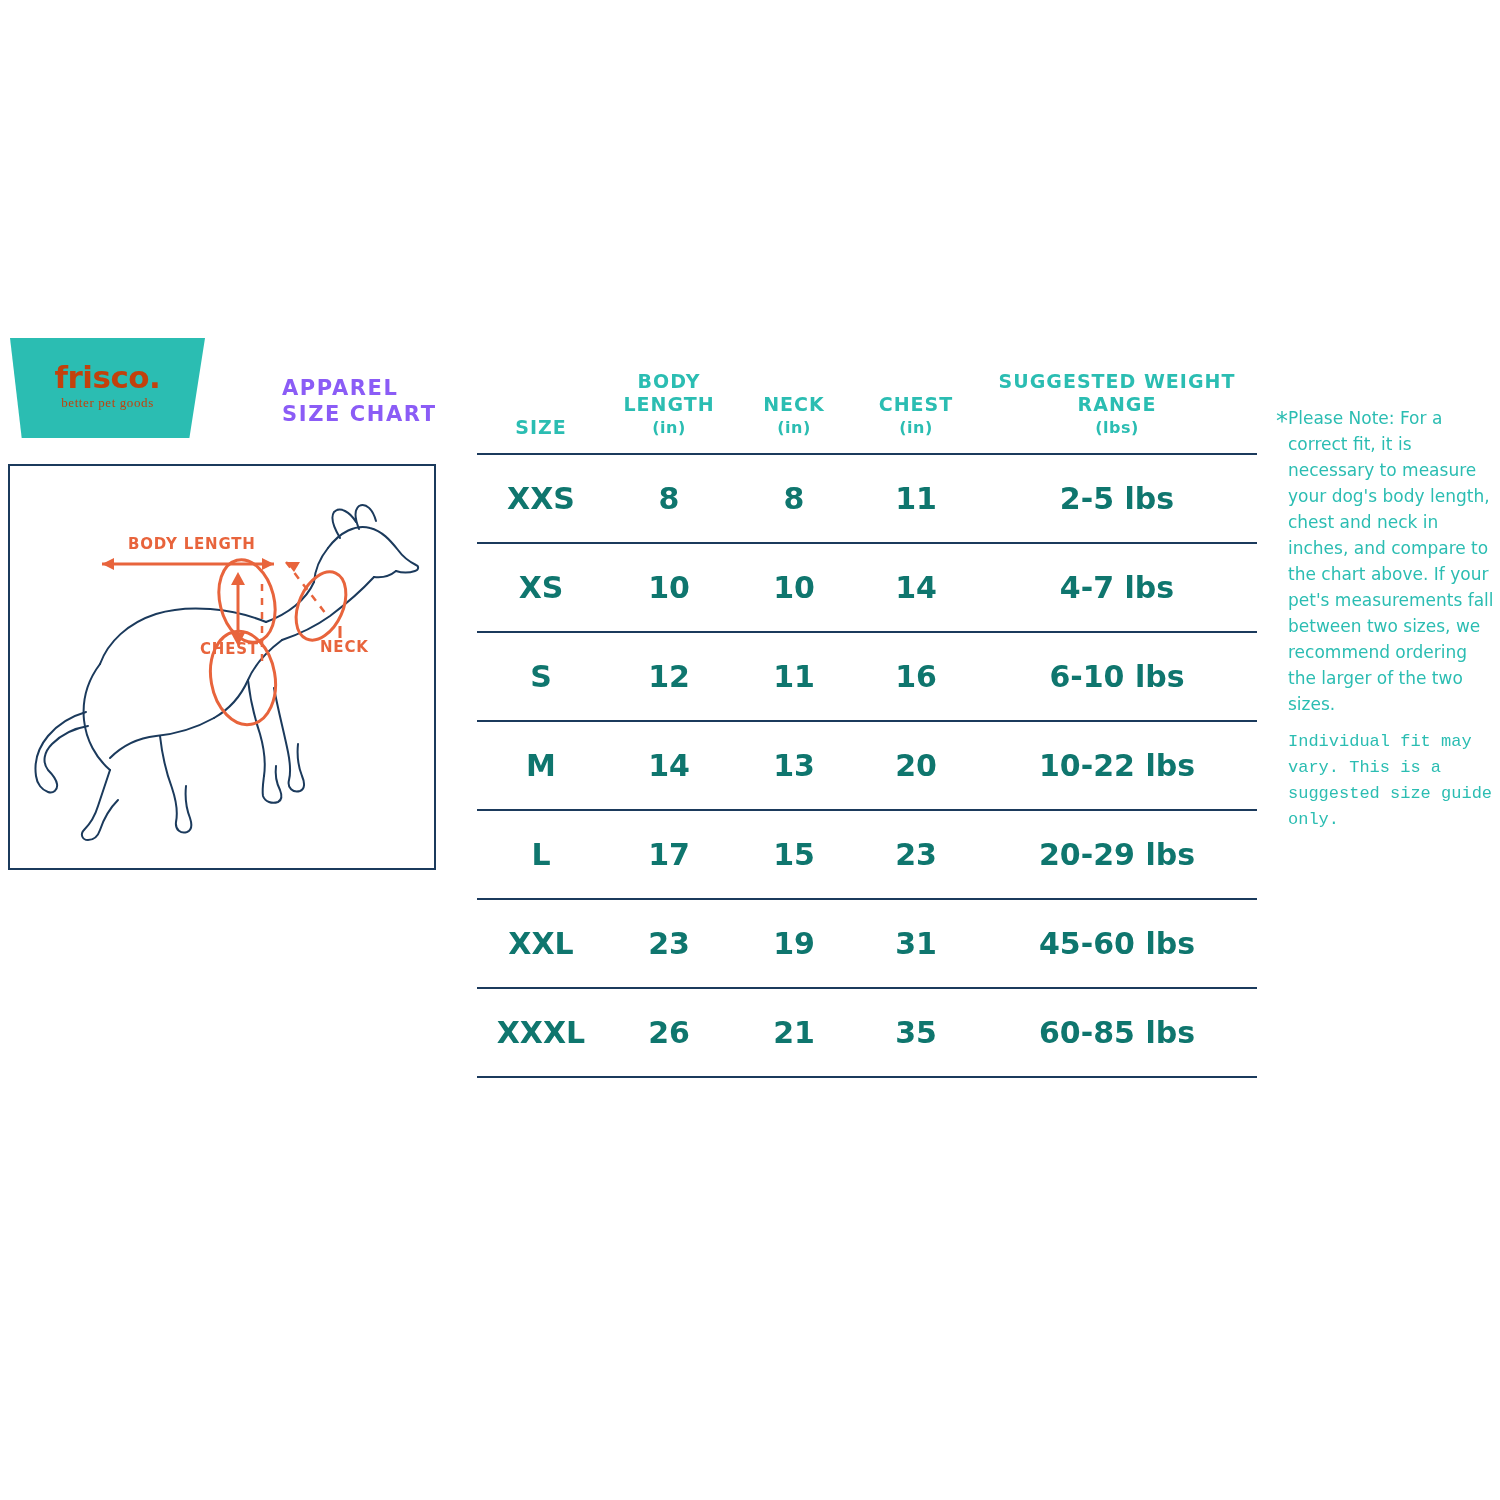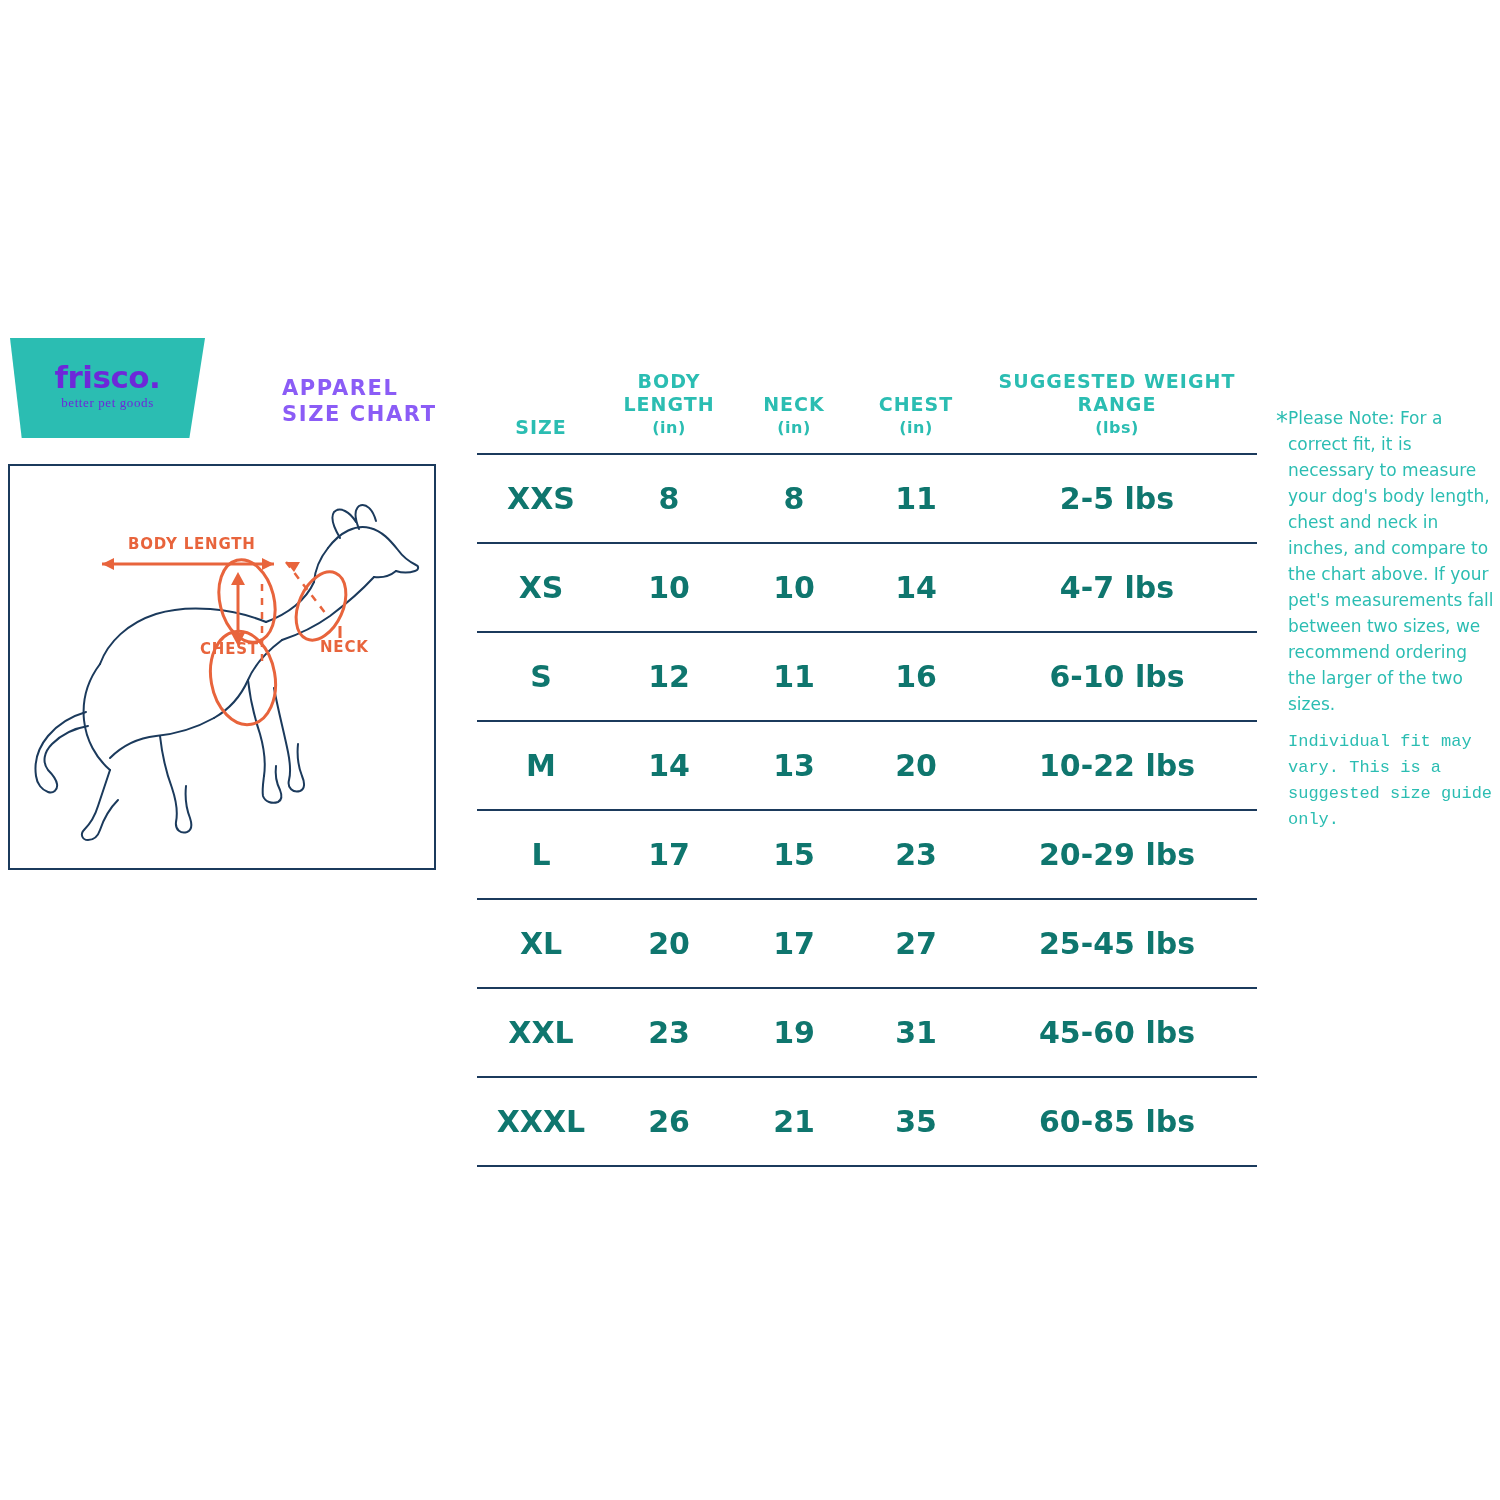--- a/index.html
+++ b/index.html
@@ -28,21 +28,21 @@
     inset: 0;
     background: #2bbdb2;
     clip-path: polygon(0% 0%, 100% 0%, 92% 100%, 6% 100%);
   }
   #logo-text {
     position: absolute;
     left: 0;
     right: 0;
     top: 22px;
     text-align: center;
-    color: #6d28d9;
+    color: #c2410c;
   }
   #logo-word {
     font-size: 31px;
     font-weight: bold;
     letter-spacing: -0.5px;
     line-height: 34px;
     font-family: "DejaVu Sans", sans-serif;
   }
   #logo-tag {
     font-size: 13px;
@@ -297,27 +297,20 @@
         <td class="col-weight">10-22 lbs</td>
       </tr>
       <tr>
         <td class="col-size">L</td>
         <td class="col-body">17</td>
         <td class="col-neck">15</td>
         <td class="col-chest">23</td>
         <td class="col-weight">20-29 lbs</td>
       </tr>
       <tr>
-        <td class="col-size">XL</td>
-        <td class="col-body">20</td>
-        <td class="col-neck">17</td>
-        <td class="col-chest">27</td>
-        <td class="col-weight">25-45 lbs</td>
-      </tr>
-      <tr>
         <td class="col-size">XXL</td>
         <td class="col-body">23</td>
         <td class="col-neck">19</td>
         <td class="col-chest">31</td>
         <td class="col-weight">45-60 lbs</td>
       </tr>
       <tr>
         <td class="col-size">XXXL</td>
         <td class="col-body">26</td>
         <td class="col-neck">21</td>

